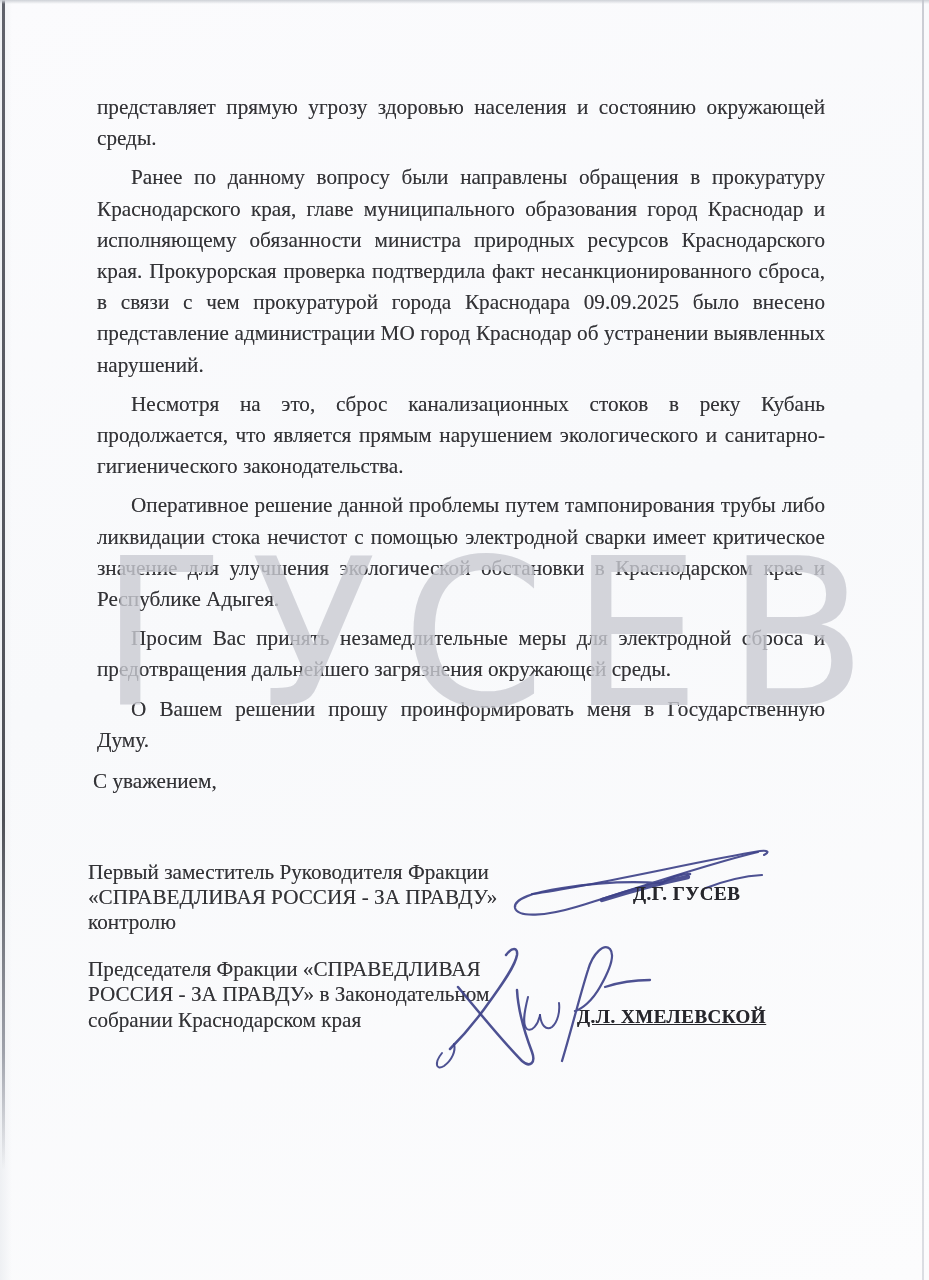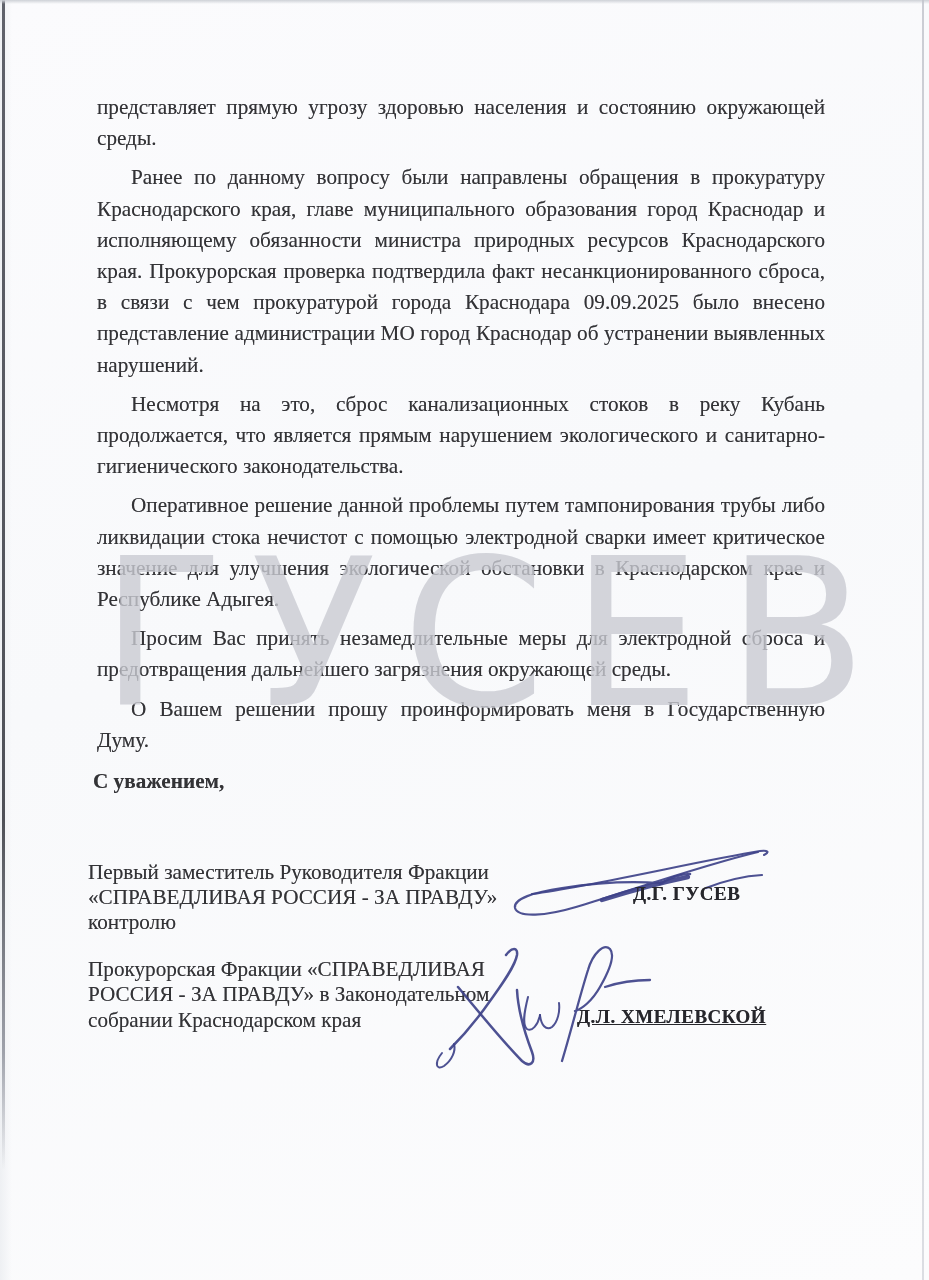--- a/index.html
+++ b/index.html
@@ -39,21 +39,20 @@
     color: #333336;
     text-align: justify;
     text-shadow: 0 0 0.6px rgba(70,70,78,0.55);
   }
   .body-text p { margin: 8px; text-indent: 34px; }
   .body-text p.cont { text-indent: 0; }
   .closing {
     position: absolute; left: 93px; top: 769px;
     font-size: 21.2px; color: #333336;
     text-shadow: 0 0 0.6px rgba(70,70,78,0.55);
-    font-weight: bold;
   }
   .sig-title {
     position: absolute; left: 88px;
     font-size: 21.2px; line-height: 24.8px; color: #333336;
     text-shadow: 0 0 0.6px rgba(70,70,78,0.55);
     white-space: nowrap;
   }
   .sig-title-1 { top: 860px; }
   .sig-title-2 { top: 957px; line-height: 25.4px; }
   .sig-name {
@@ -108,21 +107,21 @@
   <svg class="sig-svg sig-svg-1" viewBox="0 0 292 80" xmlns="http://www.w3.org/2000/svg">
     <path d="M 250,7 C 195,20 115,48 68,62 C 38,71 10,73 7,63 C 5,54 26,47 54,43 C 86,38 124,36 152,38" stroke-width="2.2"></path>
     <path d="M 24,49 C 90,40 190,16 252,6 C 260,5 262,7 256,10" stroke-width="2"></path>
     <path d="M 94,55 C 122,46 156,37 180,32" stroke-width="4.4"></path>
     <path d="M 152,39 C 163,32 173,29 182,29" stroke-width="2.6"></path>
     <path d="M 198,43 C 216,36 236,31 254,30" stroke-width="2.2"></path>
   </svg>
   <div class="sig-name sig-name-1">Д.Г. ГУСЕВ</div>
 
   <div class="sig-title sig-title-2">
-    <div>Прокурорская Фракции «СПРАВЕДЛИВАЯ</div>
+    <div>Председателя Фракции «СПРАВЕДЛИВАЯ</div>
     <div>РОССИЯ - ЗА ПРАВДУ» в Законодательном</div>
     <div>собрании Краснодарском края</div>
   </div>
 
   <svg class="sig-svg sig-svg-2" viewBox="0 0 235 148" xmlns="http://www.w3.org/2000/svg">
     <path d="M 22,120 C 14,130 16,138 24,133 C 32,127 36,118 34,111" stroke-width="2"></path>
     <path d="M 86,22 C 92,14 98,14 97,22 C 95,34 80,54 70,68 C 56,88 42,104 30,116" stroke-width="2.5"></path>
     <path d="M 38,54 C 58,78 84,110 102,128 C 110,135 116,130 112,119 C 104,98 98,76 97,57" stroke-width="2.5"></path>
     <path d="M 108,64 C 104,80 102,92 107,96 C 112,99 118,92 120,82" stroke-width="2"></path>
     <path d="M 120,82 C 121,92 126,98 132,94 C 138,89 140,78 139,70" stroke-width="2"></path>

